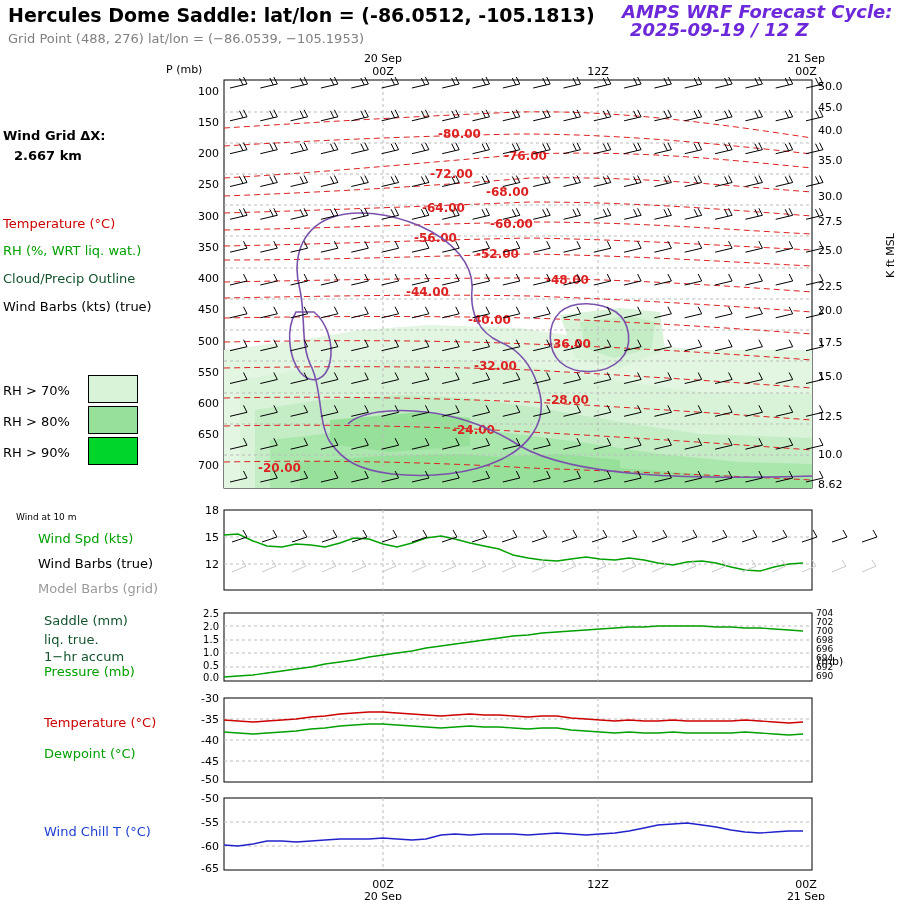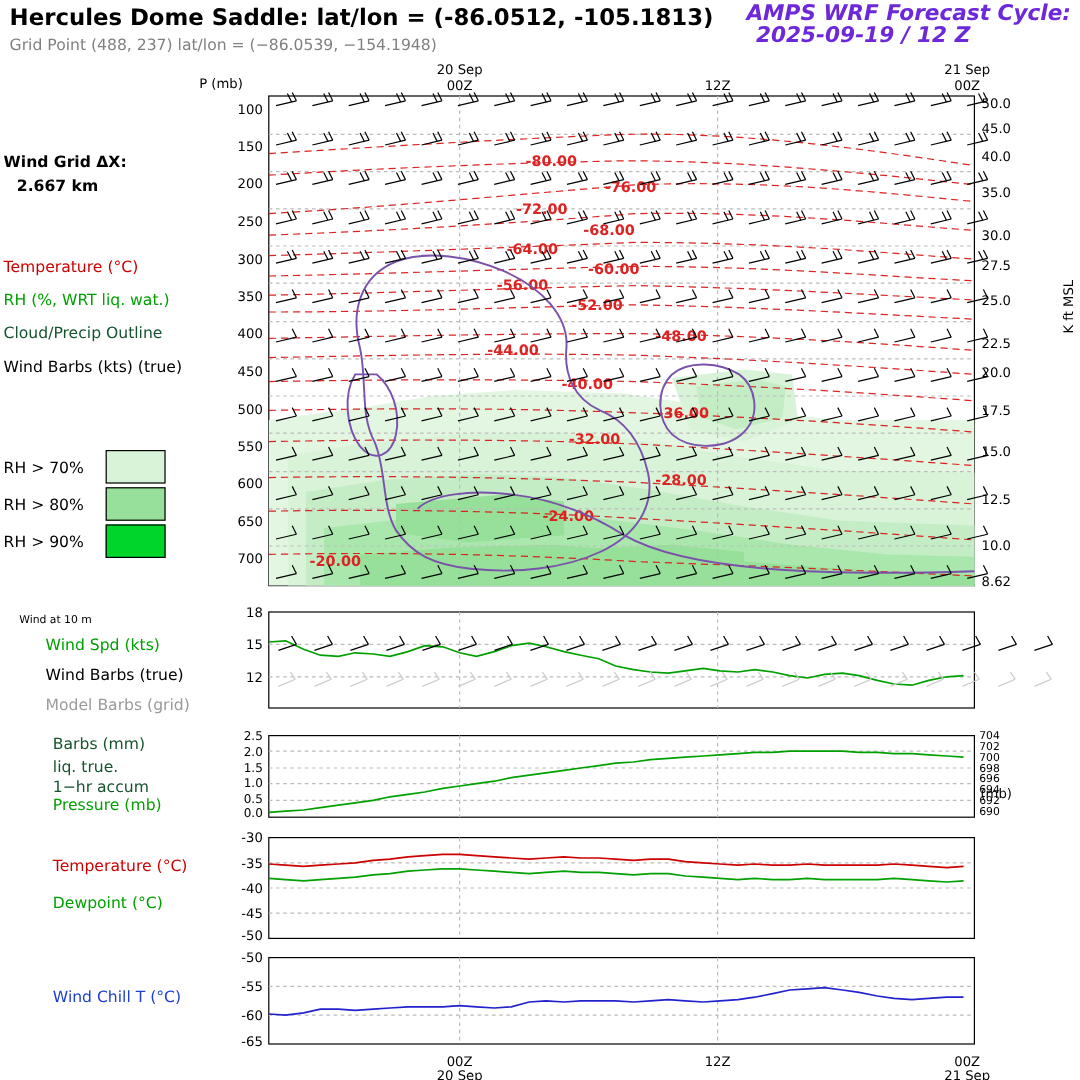--- a/index.html
+++ b/index.html
@@ -27,21 +27,21 @@
   .barb{stroke:#000;stroke-width:1;fill:none;}
   .barbg{stroke:#c9c9c9;stroke-width:1;fill:none;}
   .ln-green{stroke:#00a000;stroke-width:1.4;fill:none;}
   .ln-red{stroke:#cc0000;stroke-width:1.4;fill:none;}
   .ln-blue{stroke:#2222cc;stroke-width:1.4;fill:none;}
 </style>
 </head>
 <body>
 
 <div class="abs ttl" style="left:8px;top:4px;">Hercules Dome Saddle:  lat/lon = (-86.0512, -105.1813)</div>
-<div class="abs sub" style="left:8px;top:31px;">Grid Point (488, 237) lat/lon = (−86.0539, −154.1948)</div>
+<div class="abs sub" style="left:8px;top:31px;">Grid Point (488, 276) lat/lon = (−86.0539, −105.1953)</div>
 <div class="abs hdr-right" style="left:622px;top:4px;">AMPS WRF Forecast Cycle:</div>
 <div class="abs hdr-right" style="left:630px;top:22px;">2025-09-19 / 12  Z</div>
 
 <div class="abs lbl black" style="left:3px;top:128px;font-weight:bold;">Wind Grid ΔX:</div>
 <div class="abs lbl black" style="left:14px;top:148px;font-weight:bold;">2.667 km</div>
 
 <div class="abs lbl red" style="left:3px;top:216px;">Temperature (°C)</div>
 <div class="abs lbl green" style="left:3px;top:243px;">RH (%, WRT liq. wat.)</div>
 <div class="abs lbl purple" style="left:3px;top:271px;">Cloud/Precip Outline</div>
 <div class="abs lbl black" style="left:3px;top:299px;">Wind Barbs (kts) (true)</div>
@@ -1511,21 +1511,21 @@
         <line x1="0" y1="0" x2="15" y2="-5"></line>
         <line x1="15" y1="-5" x2="11" y2="-12"></line>
       </g>
     <g transform="translate(862,42)">
         <line x1="0" y1="0" x2="15" y2="-5"></line>
         <line x1="15" y1="-5" x2="11" y2="-12"></line>
       </g>
   </g>
 </svg>
 
-<div class="abs lbl purple" style="left:44px;top:613px;">Barbs (mm)</div>
+<div class="abs lbl purple" style="left:44px;top:613px;">Saddle (mm)</div>
 <div class="abs lbl purple" style="left:44px;top:632px;">liq. true.</div>
 <div class="abs lbl purple" style="left:44px;top:649px;">1−hr accum</div>
 <div class="abs lbl green" style="left:44px;top:664px;">Pressure (mb)</div>
 <div class="abs sm black" style="left:817px;top:655px;">(mb)</div>
 
 <svg class="abs" style="left:0px;top:605px;" width="900" height="80">
   <rect class="panel-box" x="224" y="8" width="588" height="68"></rect>
   <line class="dash" x1="383" y1="8" x2="383" y2="76"></line>
   <line class="dash" x1="598" y1="8" x2="598" y2="76"></line>
   <line class="dash" x1="224" y1="21" x2="812" y2="21"></line>

